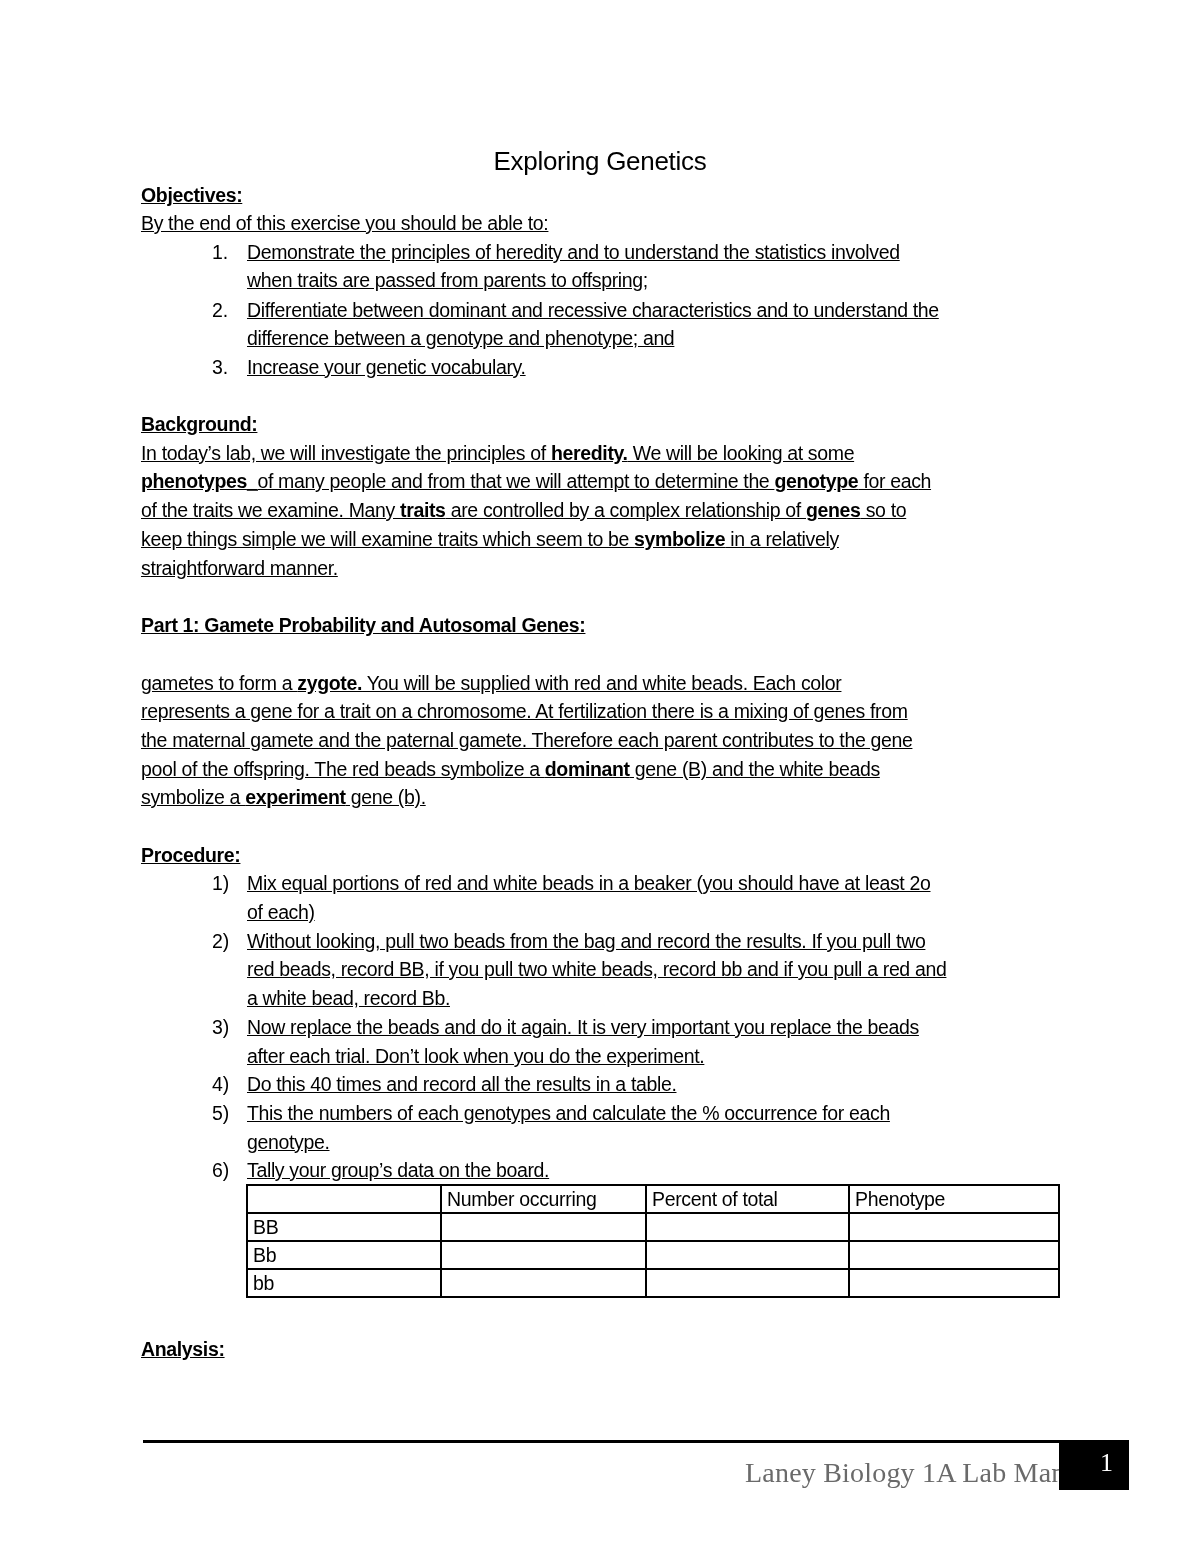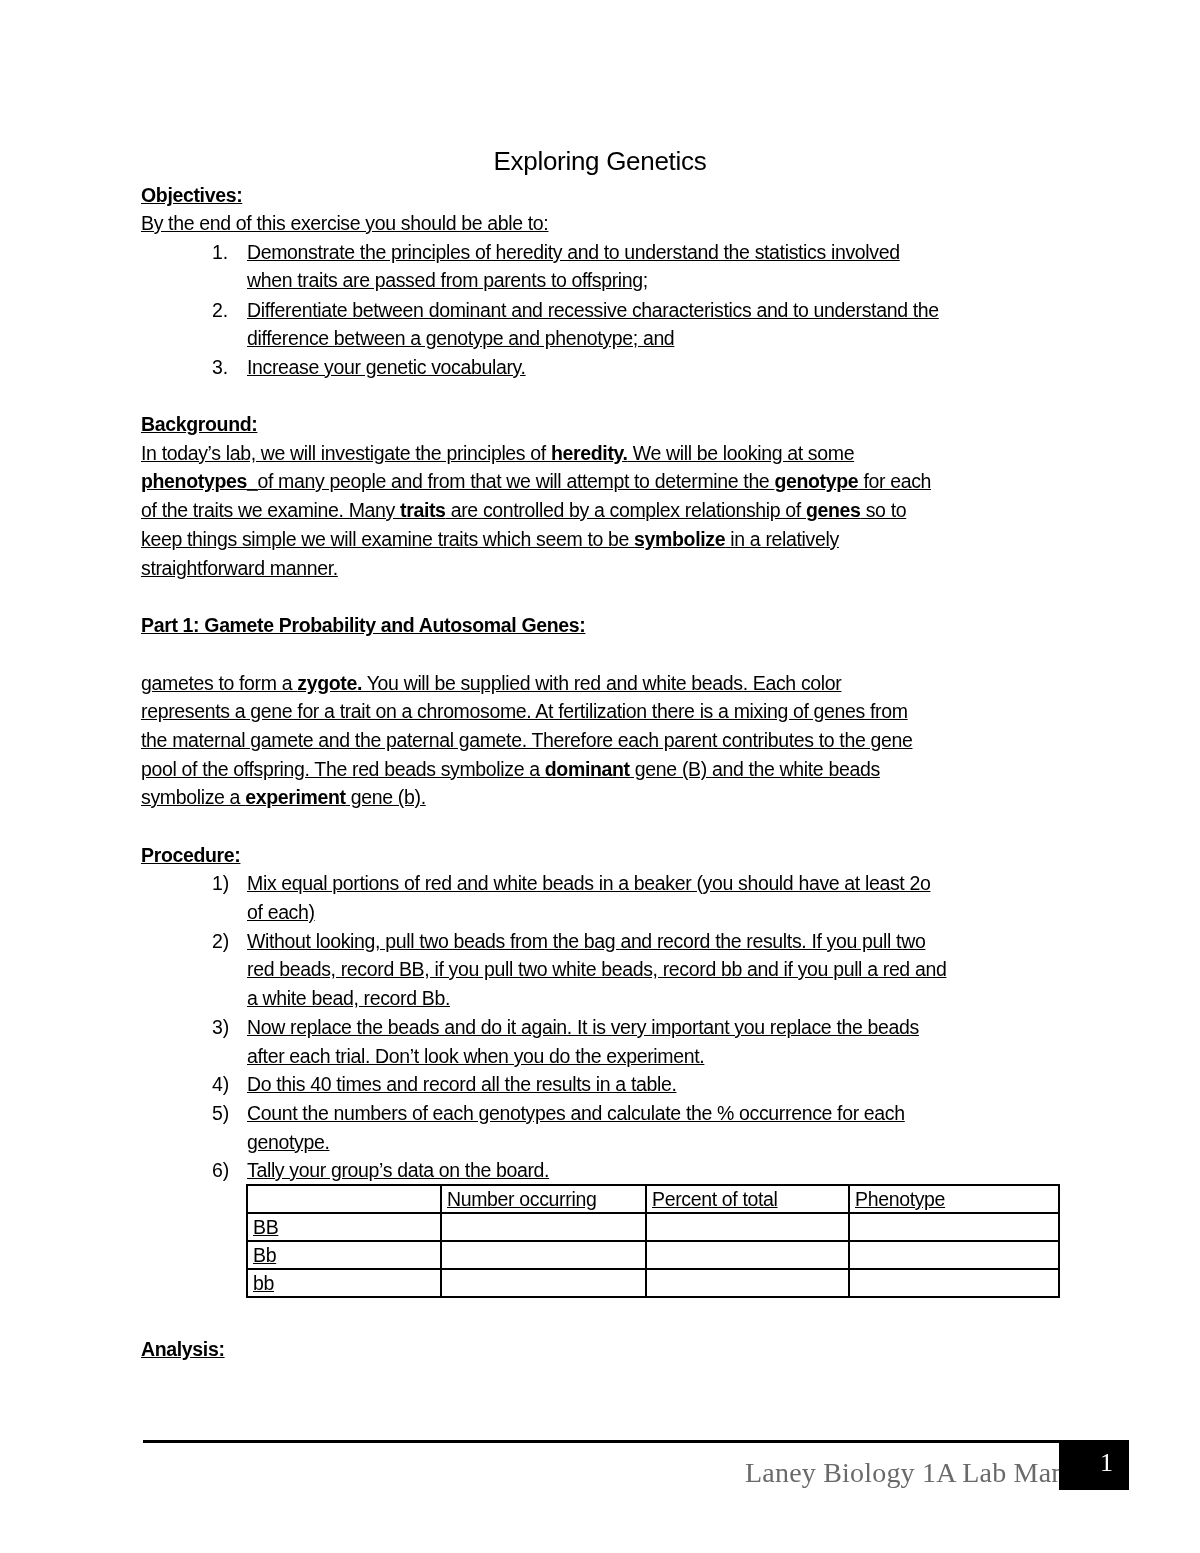--- a/index.html
+++ b/index.html
@@ -6,21 +6,21 @@
     body { width: 1200px; height: 1553px; position: relative; overflow: hidden;
       font-family: "Liberation Sans", "DejaVu Sans", sans-serif; color: #000; }
     .page { position: absolute; left: 0; top: 0; width: 1200px; height: 1534px; }
     .title { position: absolute; left: 0; width: 1200px; top: 143px; text-align: center;
       font-size: 26px; line-height: 36px; letter-spacing: -0.3px; }
     .line { position: absolute; left: 141px; font-size: 19.5px; line-height: 29px; white-space: nowrap; letter-spacing: -0.35px; text-decoration: underline; }
     .bold { font-weight: bold; }
     .num { position: absolute; left: 212px; font-size: 19.5px; line-height: 29px; white-space: nowrap; }
     .ind { left: 247px; }
     table.geno { position: absolute; left: 246px; top: 1184px; width: 814px; border-collapse: collapse;
-      font-size: 19.5px; letter-spacing: -0.35px; text-decoration: underline; }
+      font-size: 19.5px; letter-spacing: -0.35px; }
     table.geno td { border: 2px solid #000; height: 26px; padding: 0 0 0 5px; line-height: 26px; vertical-align: middle; }
     table.geno col.c0 { width: 194px; }
     table.geno col.c1 { width: 205px; }
     table.geno col.c2 { width: 203px; }
     table.geno col.c3 { width: 210px; }
     .rule { position: absolute; left: 143px; top: 1440px; width: 917px; height: 3px; background: #000; }
     .footer-text { position: absolute; left: 745px; top: 1457px; font-family: Liberation Serif, serif;
       font-size: 28px; color: #6a6a6a; white-space: nowrap; letter-spacing: 0.2px; }
     .page-box { position: absolute; left: 1059px; top: 1440px; width: 70px; height: 50px; background: #000;
       color: #fff; font-family: "Liberation Serif", "DejaVu Serif", serif; font-size: 26px; }
@@ -72,21 +72,21 @@
   <div class="line ind" style="top:984px">a white bead, record Bb.</div>
 
   <div class="num" style="top:1013px">3)</div>
   <div class="line ind" style="top:1013px">Now replace the beads and do it again.  It is very important you replace the beads</div>
   <div class="line ind" style="top:1042px">after each trial.  Don’t look when you do the experiment.</div>
 
   <div class="num" style="top:1070px">4)</div>
   <div class="line ind" style="top:1070px">Do this 40 times and record all the results in a table.</div>
 
   <div class="num" style="top:1099px">5)</div>
-  <div class="line ind" style="top:1099px">Count the numbers of each genotypes and calculate the % occurrence for each</div>
+  <div class="line ind" style="top:1099px">This the numbers of each genotypes and calculate the % occurrence for each</div>
   <div class="line ind" style="top:1128px">genotype.</div>
 
   <div class="num" style="top:1156px">6)</div>
   <div class="line ind" style="top:1156px">Tally your group’s data on the board.</div>
 
   <table class="geno">
     <colgroup>
         <col class="c0">
         <col class="c1">
         <col class="c2">

